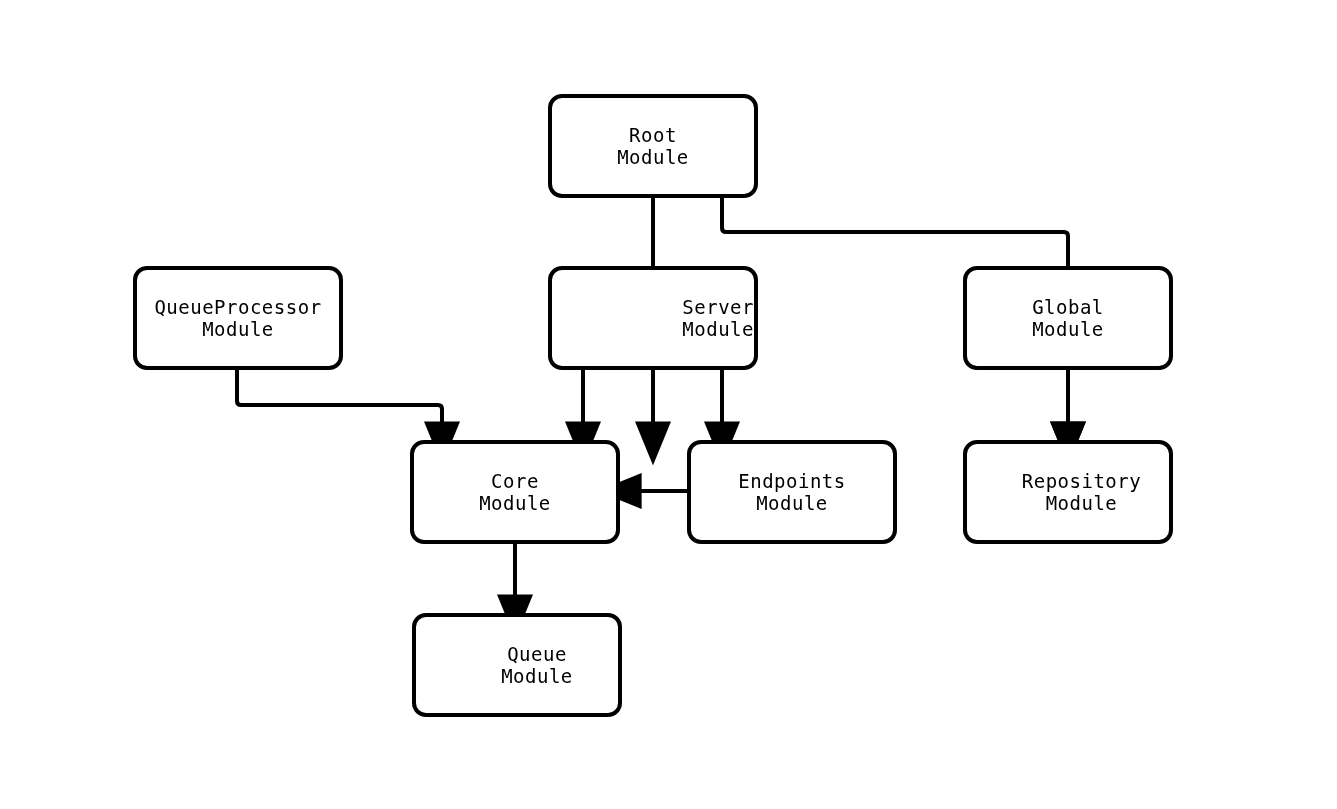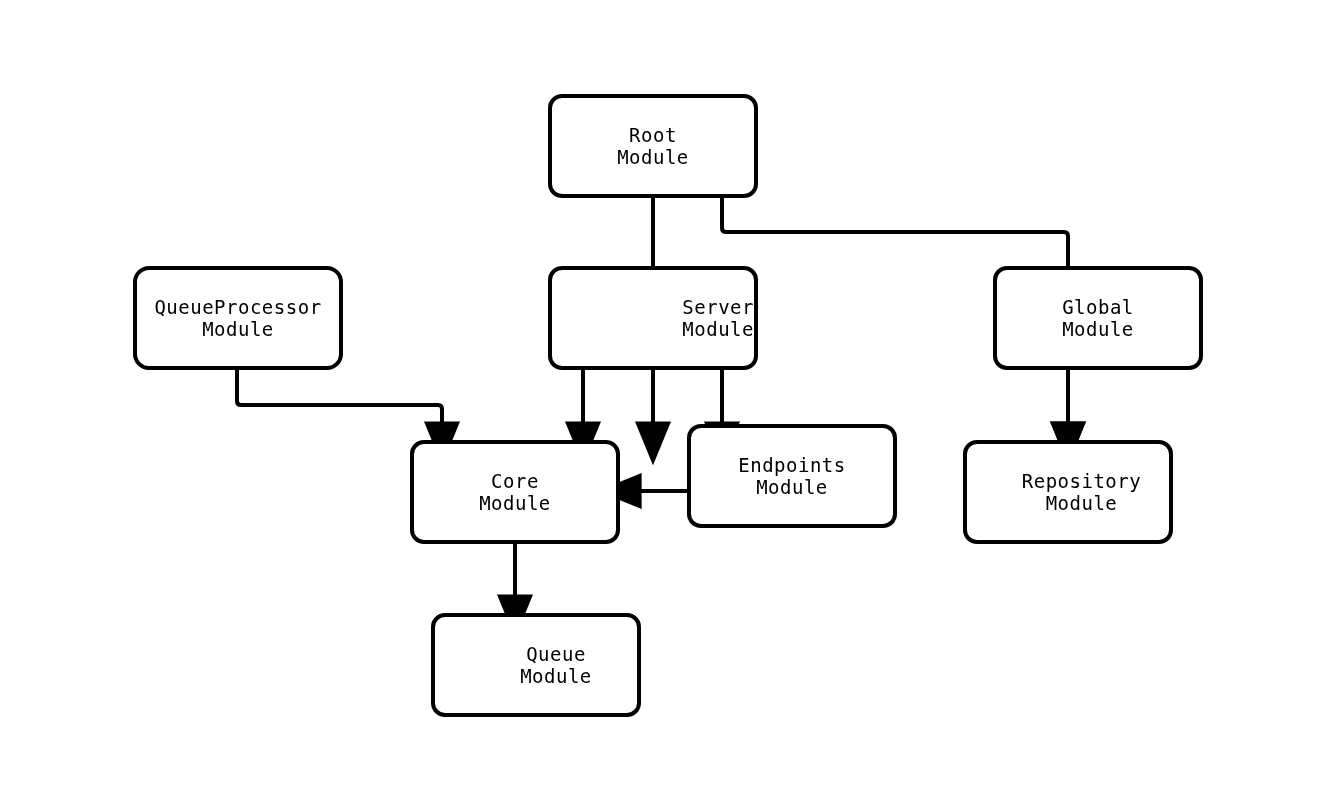--- a/index.html
+++ b/index.html
@@ -94,48 +94,48 @@
     <g>
       <path d="M 515 544 L 515 596" fill="none" stroke="#000000" stroke-width="4" marker-end="url(#arrowhead-down)"></path>
     </g>
   </svg>
 
   <div class="node" style="left:548px; top:94px; width:210px; height:104px;">
     <span class="line1">Root</span>
     <span class="line2">Module</span>
   </div>
 
-  <div class="node" style="left:133px; top:266px; width:210px; height:104px;border-radius:16px;">
+  <div class="node" style="left:133px; top:266px; width:210px; height:104px;">
     <span class="line1">QueueProcessor</span>
     <span class="line2">Module</span>
   </div>
 
   <div class="node" style="left:548px; top:266px; width:210px; height:104px;align-items:flex-end;">
     <span class="line1">Server</span>
     <span class="line2">Module</span>
   </div>
 
-  <div class="node" style="left:963px; top:266px; width:210px; height:104px;margin-left:30px;">
+  <div class="node" style="left:963px; top:266px; width:210px; height:104px;">
     <span class="line1">Global</span>
     <span class="line2">Module</span>
   </div>
 
   <div class="node" style="left:410px; top:440px; width:210px; height:104px;align-items:center;">
     <span class="line1">Core</span>
     <span class="line2">Module</span>
   </div>
 
-  <div class="node" style="left:687px; top:424px; width:210px; height:104px;">
+  <div class="node" style="left:687px; top:440px; width:210px; height:104px;">
     <span class="line1">Endpoints</span>
     <span class="line2">Module</span>
   </div>
 
   <div class="node" style="left:963px; top:440px; width:210px; height:104px;padding-left:27px;">
     <span class="line1">Repository</span>
     <span class="line2">Module</span>
   </div>
 
-  <div class="node" style="left:431px; top:613px; width:210px; height:104px;padding-left:40px;">
+  <div class="node" style="left:412px; top:613px; width:210px; height:104px;padding-left:40px;">
     <span class="line1">Queue</span>
     <span class="line2">Module</span>
   </div>
 
 </div>
 
 </body></html>

